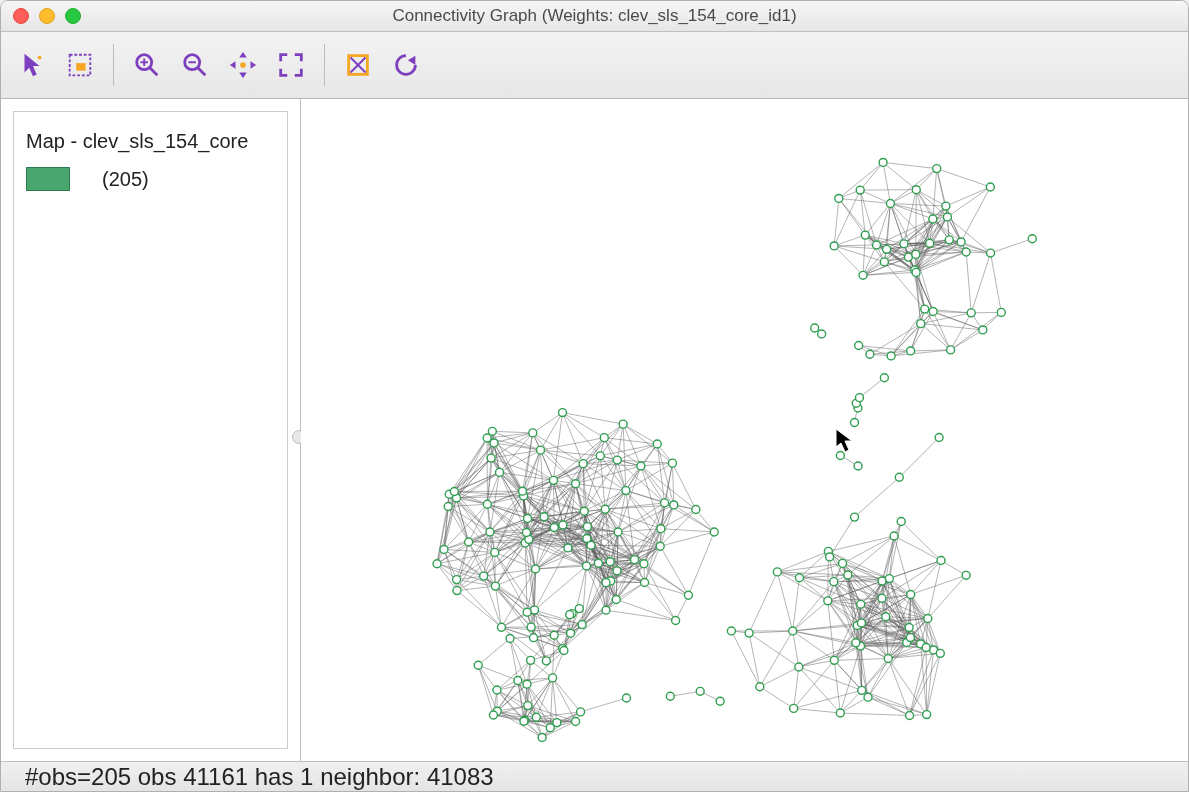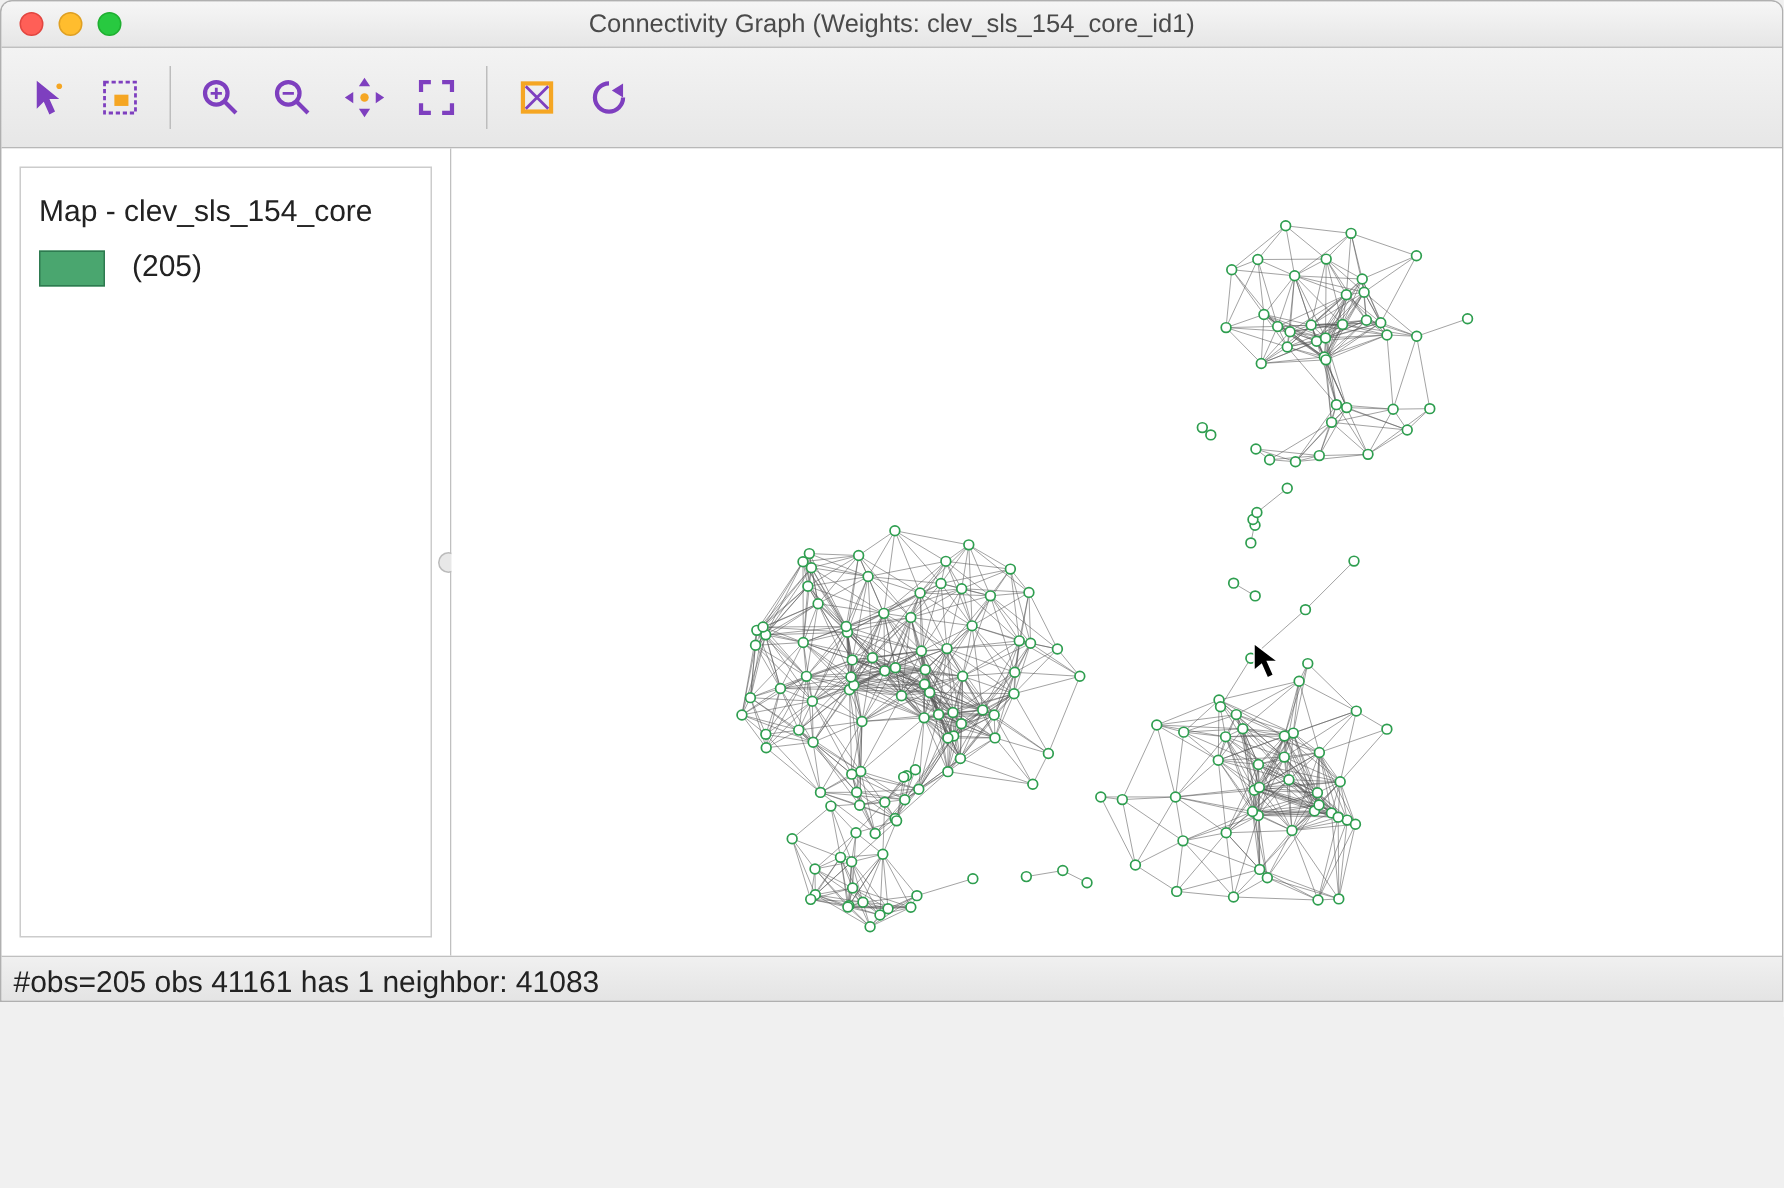--- a/index.html
+++ b/index.html
@@ -1,36 +1,36 @@
 <!DOCTYPE html>
 <html><head>
 <meta charset="utf-8">
 <style>
   html,body{margin:0;padding:0;width:1189px;height:792px;font-family:"Helvetica Neue",Helvetica,Arial,sans-serif;background:#f0f0f0;overflow:hidden;}
-  .window{width:1189px;height:668px;display:flex;flex-direction:column;border:1px solid #b0b0b0;box-sizing:border-box;border-radius:8px 8px 0 0;overflow:hidden;}
+  .window{width:1189px;height:792px;display:flex;flex-direction:column;border:1px solid #b0b0b0;box-sizing:border-box;border-radius:8px 8px 0 0;overflow:hidden;}
   .titlebar{height:30px;background:linear-gradient(#f6f6f6,#e6e6e6);border-bottom:1px solid #c0c0c0;display:flex;align-items:center;position:relative;}
   .traffic{display:flex;gap:10px;margin-left:12px;}
   .tl{width:14px;height:14px;border-radius:50%;}
   .tl.close{background:#ff5f57;border:1px solid #e24640;}
   .tl.min{background:#ffbd2e;border:1px solid #dfa023;}
   .tl.max{background:#28c940;border:1px solid #1faf30;}
   .title{position:absolute;left:0;right:0;text-align:center;font-size:17px;color:#4a4a4a;pointer-events:none;}
   .toolbar{height:66px;background:linear-gradient(#f3f3f3,#e7e7e7);border-bottom:1px solid #b8b8b8;display:flex;align-items:center;padding:0 10px;gap:6px;}
   .tb-btn{width:42px;height:42px;display:flex;align-items:center;justify-content:center;border-radius:4px;}
   .tb-sep{width:1px;height:42px;background:#bdbdbd;margin:0 6px;}
   .tb-btn svg{width:30px;height:30px;}
   .content{flex:1;display:flex;min-height:0;}
   .sidebar{width:300px;min-width:300px;border-right:1px solid #c0c0c0;background:#fff;box-sizing:border-box;position:relative;display:flex;flex-direction:column;}
   .legend-box{margin:12px;border:1px solid #ccc;flex:1;padding:18px 12px;font-size:20px;color:#222;}
   .legend-title{margin-bottom:14px;}
-  .legend-row{display:flex;align-items:flex-start;gap:18px;}
+  .legend-row{display:flex;align-items:center;gap:32px;}
   .swatch{width:42px;height:22px;background:#4aa66f;border:1px solid #2e7a50;}
   .drag-handle{position:absolute;right:-6px;top:50%;width:12px;height:12px;border-radius:50%;background:#e8e8e8;border:1px solid #bbb;}
   .canvas{flex:1;background:#fff;position:relative;overflow:hidden;}
-  .statusbar{height:29px;background:linear-gradient(#f0f0f0,#e4e4e4);border-top:1px solid #c0c0c0;font-size:20px;color:#222;display:flex;align-items:flex-end;padding:0 8px;}
+  .statusbar{height:29px;background:linear-gradient(#f0f0f0,#e4e4e4);border-top:1px solid #c0c0c0;font-size:24px;color:#222;display:flex;align-items:center;padding:0 24px;}
   .cursor{position:absolute;}
   .cursor svg{width:20px;height:26px;}
   
   .node{fill:#fff;stroke:#2e9e4f;stroke-width:1.4;}
   .edge{stroke:#555;stroke-width:0.6;stroke-opacity:.75;}
 </style>
 </head>
 <body>
 
 <div class="window">

